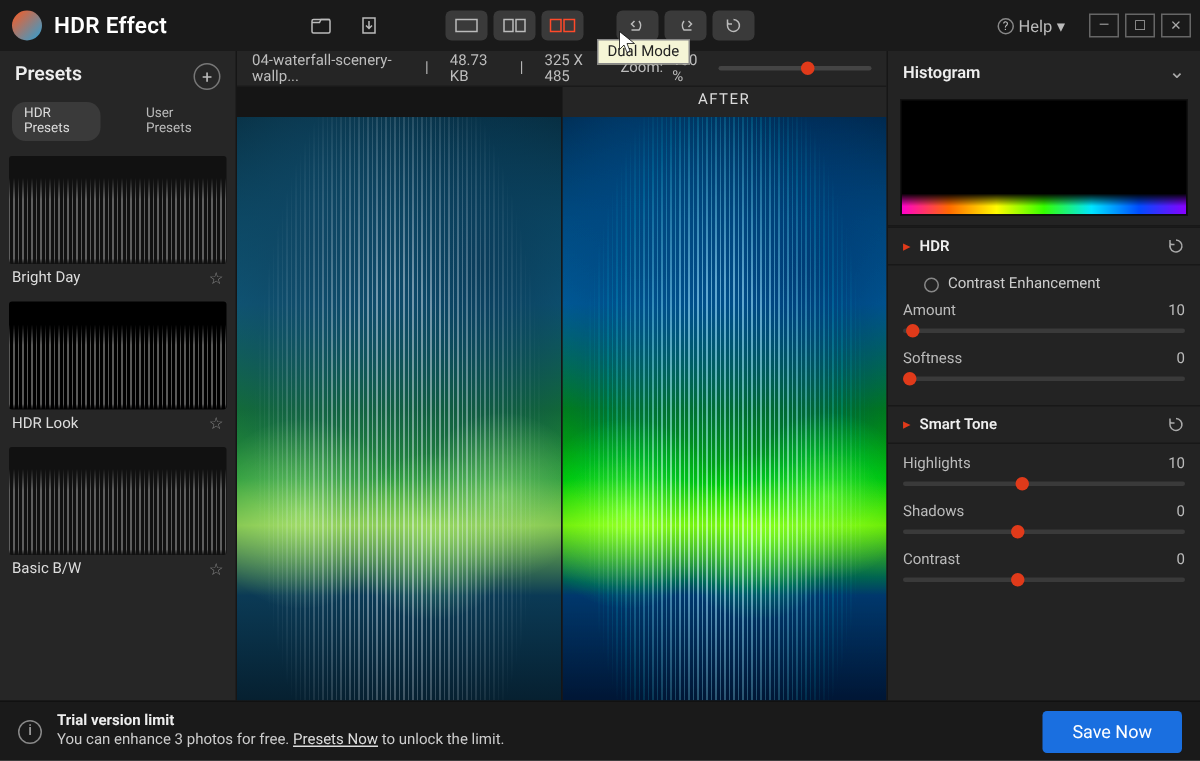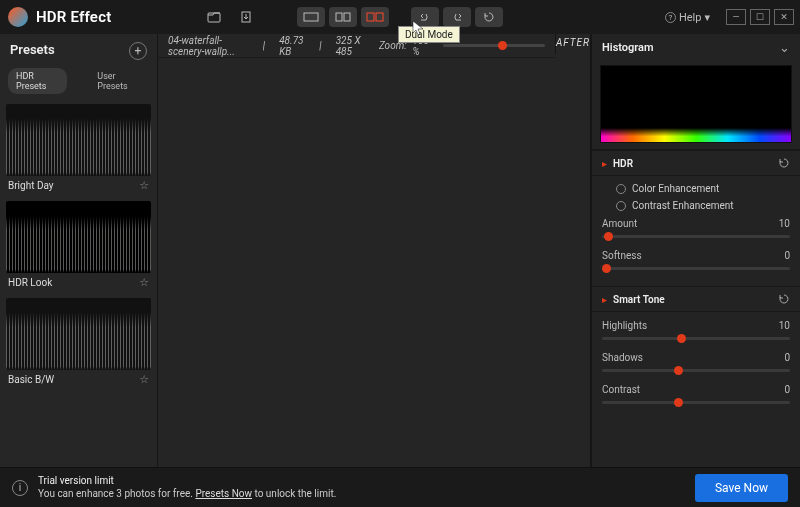--- a/index.html
+++ b/index.html
@@ -45,21 +45,21 @@
       radial-gradient(circle at 70% 60%, rgba(250,250,250,.9), transparent 40%),
       linear-gradient(180deg,#111 0%,#555 55%,#999 75%,#111 100%);
   }
   .wf-color::after, .wf-bw::after { content:""; position:absolute; inset:0;
       background:repeating-linear-gradient(90deg, rgba(255,255,255,.6) 0 1px, transparent 1px 3px);
       mask:linear-gradient(180deg, transparent 20%, black 40%, black 95%, transparent 100%);
       -webkit-mask:linear-gradient(180deg, transparent 20%, black 40%, black 95%, transparent 100%);
       opacity:.55;
   }
   
-  .main { flex:1; display:flex; flex-direction:row; min-width:0; background:#252525;font-style:italic;}
+  .main { flex:1; display:flex; flex-direction:column; min-width:0; background:#252525;}
   .infobar { height:24px; display:flex; align-items:center; gap:14px; padding:0 10px; color:#bdbdbd; font-size:10px; border-bottom:1px solid #1a1a1a;}
   .zoom-wrap { margin-left:auto; display:flex; align-items:center; gap:6px;}
   .zslider { position:relative; width:110px; height:3px; background:#444; border-radius:2px;}
   .zslider .dot { position:absolute; left:55px; top:-3px; width:9px; height:9px; border-radius:50%; background:#e03a1a;}
   .compare-head { display:flex; height:20px;}
   .compare-head div { flex:1; text-align:center; font-size:10px; letter-spacing:1px; color:#ddd; padding-top:3px;}
   .vsep { width:1px; background:#151515;}
   .canvas { flex:1; display:flex; min-height:0; background:#1b1b1b;}
   .pane { flex:1; position:relative; overflow:hidden;}
   .pane .img { position:absolute; inset:0; }
@@ -104,21 +104,21 @@
   .radio { display:flex; align-items:center; gap:6px; padding:3px 0 3px 14px; color:#ccc; cursor:pointer;}
   .radio .r { width:10px; height:10px; border:1px solid #888; border-radius:50%;}
   .param { padding:4px 0 2px;}
   .param .lbl { display:flex; justify-content:space-between; color:#bbb; padding:0 0 3px;}
   .slider { position:relative; height:3px; background:#3a3a3a; border-radius:2px; margin:3px 0 6px;}
   .slider .dot { position:absolute; top:-3px; width:9px; height:9px; border-radius:50%; background:#e03a1a;}
   
   .footer { height:40px; background:#1a1a1a; display:flex; align-items:center; padding:0 12px; gap:10px; border-top:1px solid #111;}
   .info-ico { width:16px; height:16px; border:1px solid #888; border-radius:50%; color:#bbb; display:flex; align-items:center; justify-content:center; font-size:10px;}
   .foot-txt { color:#ccc; font-size:10px; line-height:1.25;}
-  .foot-txt .tt { color:#eee;}
+  .foot-txt .tt { color:#eee;font-weight:bold;}
   .foot-txt a { color:#ddd; text-decoration:underline; cursor:pointer;}
   .save { margin-left:auto; background:#1a6fe0; color:#fff; border:none; border-radius:3px; padding:7px 20px; font-size:12px; cursor:pointer;}
   svg { display:block; }
 </style>
 </head>
 <body>
 
 <div class="app">
 
   <div class="titlebar">
@@ -275,24 +275,20 @@
         <span class="nm">HDR</span>
         <span class="reset">
           <svg width="12" height="12" viewBox="0 0 12 12">
               <path d="M6 2a4 4 0 1 1-3.5 2M2 2v3h3" fill="none" stroke="#aaa"></path>
             </svg>
         </span>
       </div>
       <div class="section">
         <div class="radio">
             <span class="r"></span>
-            <span>Color Enhancement</span>
-          </div>
-        <div class="radio">
-            <span class="r"></span>
             <span>Contrast Enhancement</span>
           </div>
         <div class="param">
           <div class="lbl">
               <span>Amount</span>
               <span>10</span>
             </div>
           <div class="slider">
               <div class="dot" style="left:2px"></div>
             </div>

